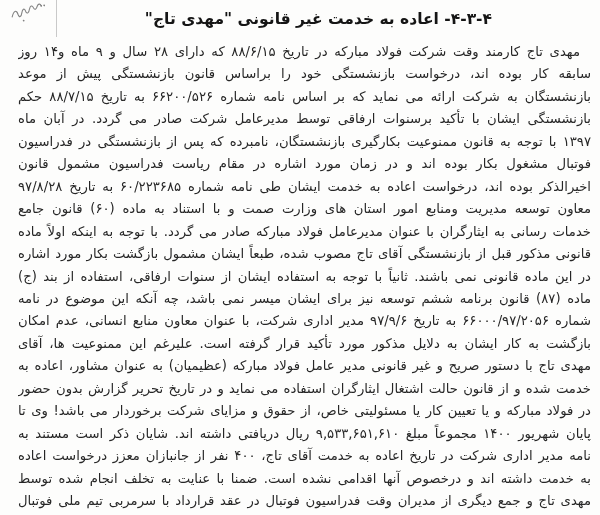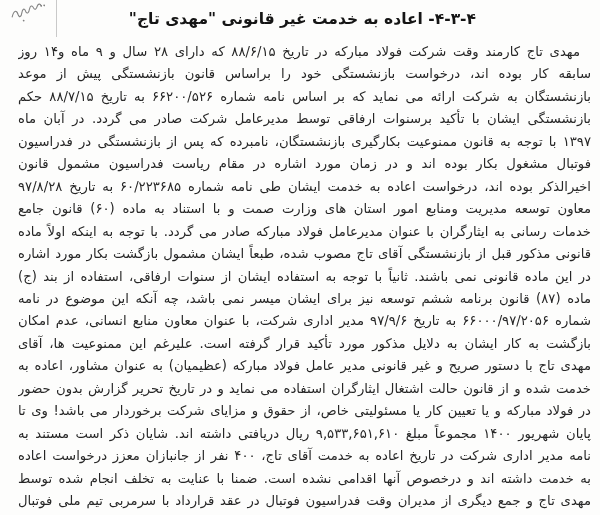--- a/index.html
+++ b/index.html
@@ -31,21 +31,21 @@
     position: absolute;
     top: 0;
     left: 56px;
     width: 1px;
     height: 37px;
     background: #c9c9c9;
   }
   .heading {
     position: absolute;
     top: 10px;
-    right: 124px;
+    right: 108px;
     font-size: 15.5px;
     font-weight: bold;
     color: #151515;
     white-space: nowrap;
     letter-spacing: 0.1px;
   }
   .body-text {
     position: absolute;
     top: 41px;
     right: 9px;

